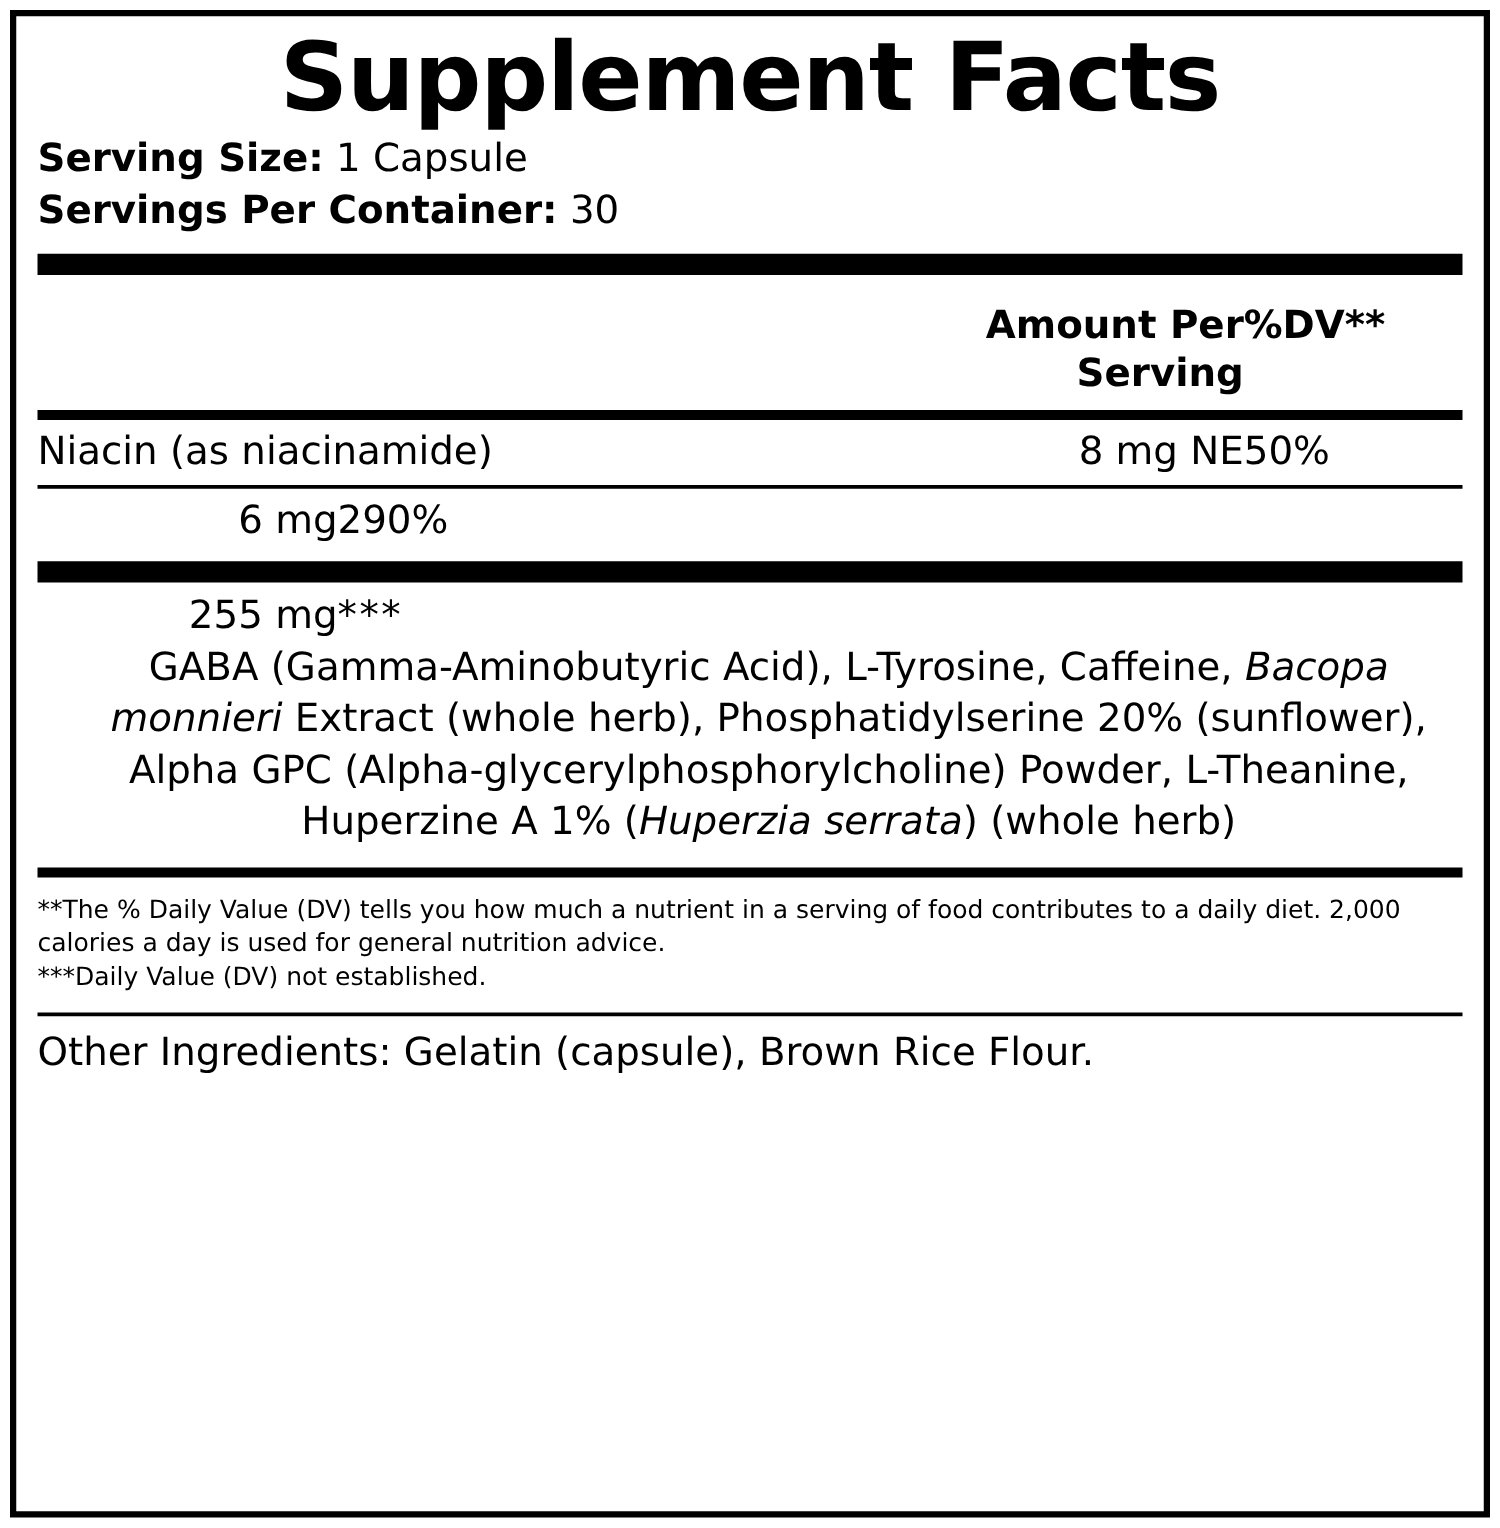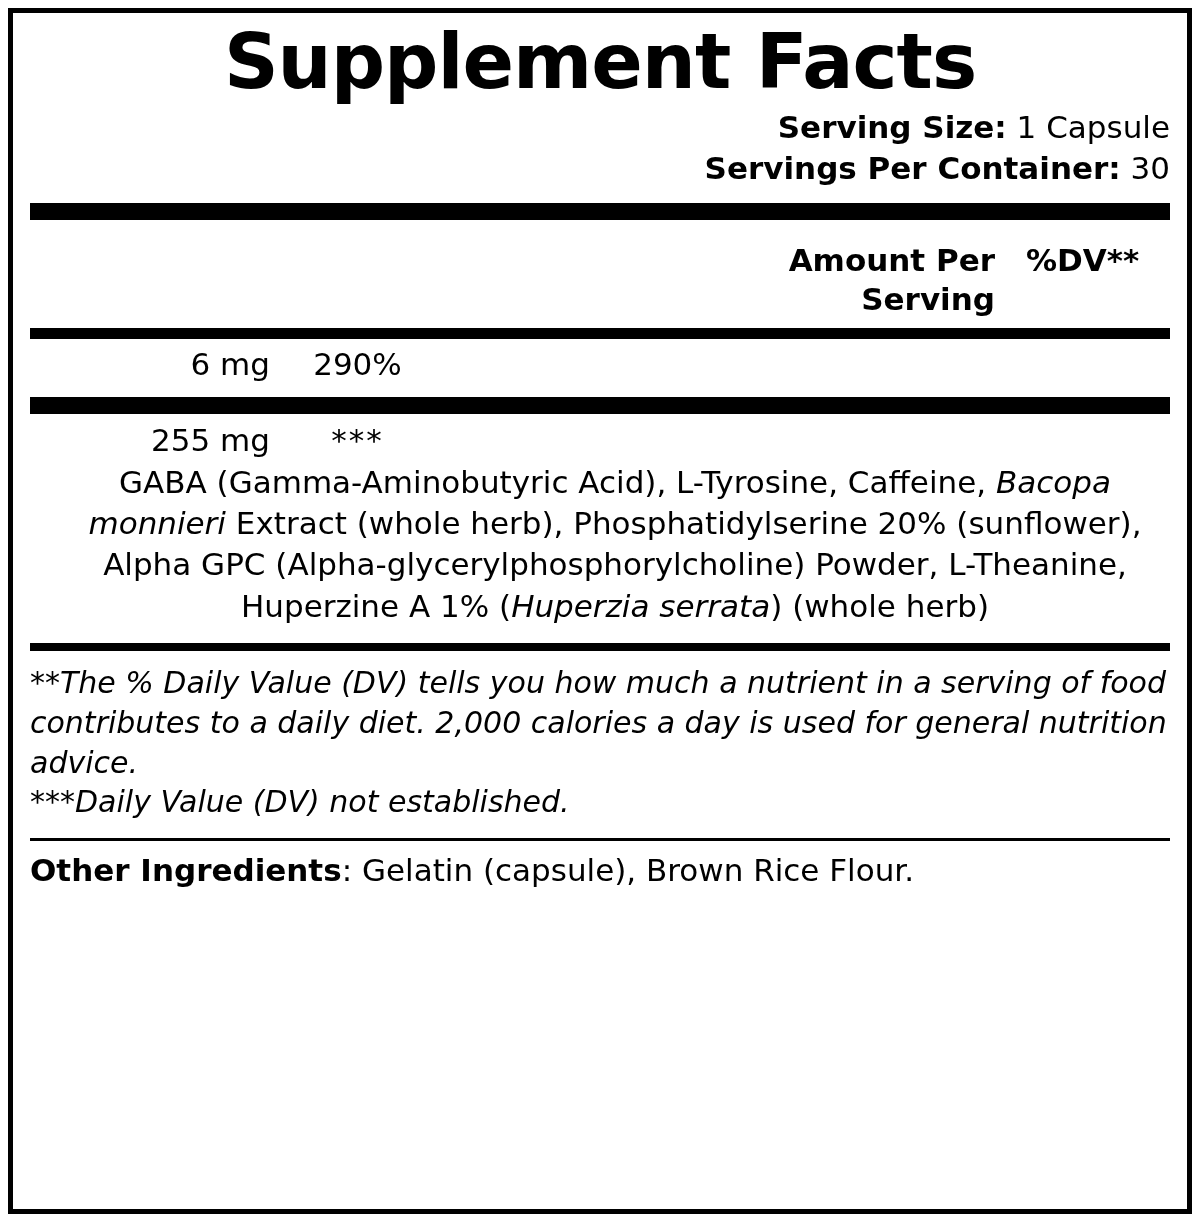--- a/index.html
+++ b/index.html
@@ -47,21 +47,20 @@
     line-height: 1.04;
     text-align: center;
     margin: 0 0 6px 0;
     white-space: nowrap;
   }
 
   .serving-line {
     font-size: 31px;
     line-height: 1.32;
     margin: 0;
-    text-align: right;
   }
   .serving-line b {
     font-weight: 700;
   }
 
   .rule-thick {
     height: 17px;
     background: #000;
     margin-top: 14px;
   }
@@ -87,21 +86,21 @@
   .row .amount {
     flex: 0 0 auto;
     width: 240px;
     text-align: right;
     font-size: 31px;
     line-height: 1.25;
   }
   .row .dv {
     flex: 0 0 auto;
     width: 175px;
-    text-align: center;
+    text-align: left;
     font-size: 31px;
     line-height: 1.25;
   }
 
   .header-row .amount,
   .header-row .dv,
   .header-row .name {
     font-weight: 700;
   }
   .header-row {
@@ -124,36 +123,35 @@
     font-size: 31px;
     line-height: 1.33;
     padding: 0 0 16px 30px;
     text-align: center;
   }
   .blend-body i {
     font-style: italic;
   }
 
   .footnotes {
-    font-size: 30px;
+    font-size: 20px;
     line-height: 1.33;
     padding: 12px 0 10px 0;
-    font-style: italic;
   }
   .footnotes p {
     margin: 0;
   }
 
   .other {
     font-size: 31px;
     line-height: 1.3;
     padding-top: 9px;
   }
   .other b {
-    font-weight: 700;
+    font-weight: 400;
   }
 
   .bottom-divider {
     height: 3px;
     background: #000;
     margin-top: 6px;
   }
 </style>
 </head>
 <body>
@@ -178,20 +176,25 @@
     <div class="rule-thick"></div>
 
     <div class="row header-row">
       <div class="name"></div>
       <div class="amount">Amount Per Serving</div>
       <div class="dv">%DV**</div>
     </div>
 
     <div class="rule-med"></div>
 
+    <div class="row">
+      <div class="name">Niacin (as niacinamide)</div>
+      <div class="amount">8 mg NE</div>
+      <div class="dv">50%</div>
+    </div>
 
     <div class="rule-thin"></div>
 
     <div class="row">
       <div class="amount">6 mg</div>
       <div class="dv">290%</div>
     </div>
 
     <div class="rule-thick" style="margin-top:6px"></div>
 

